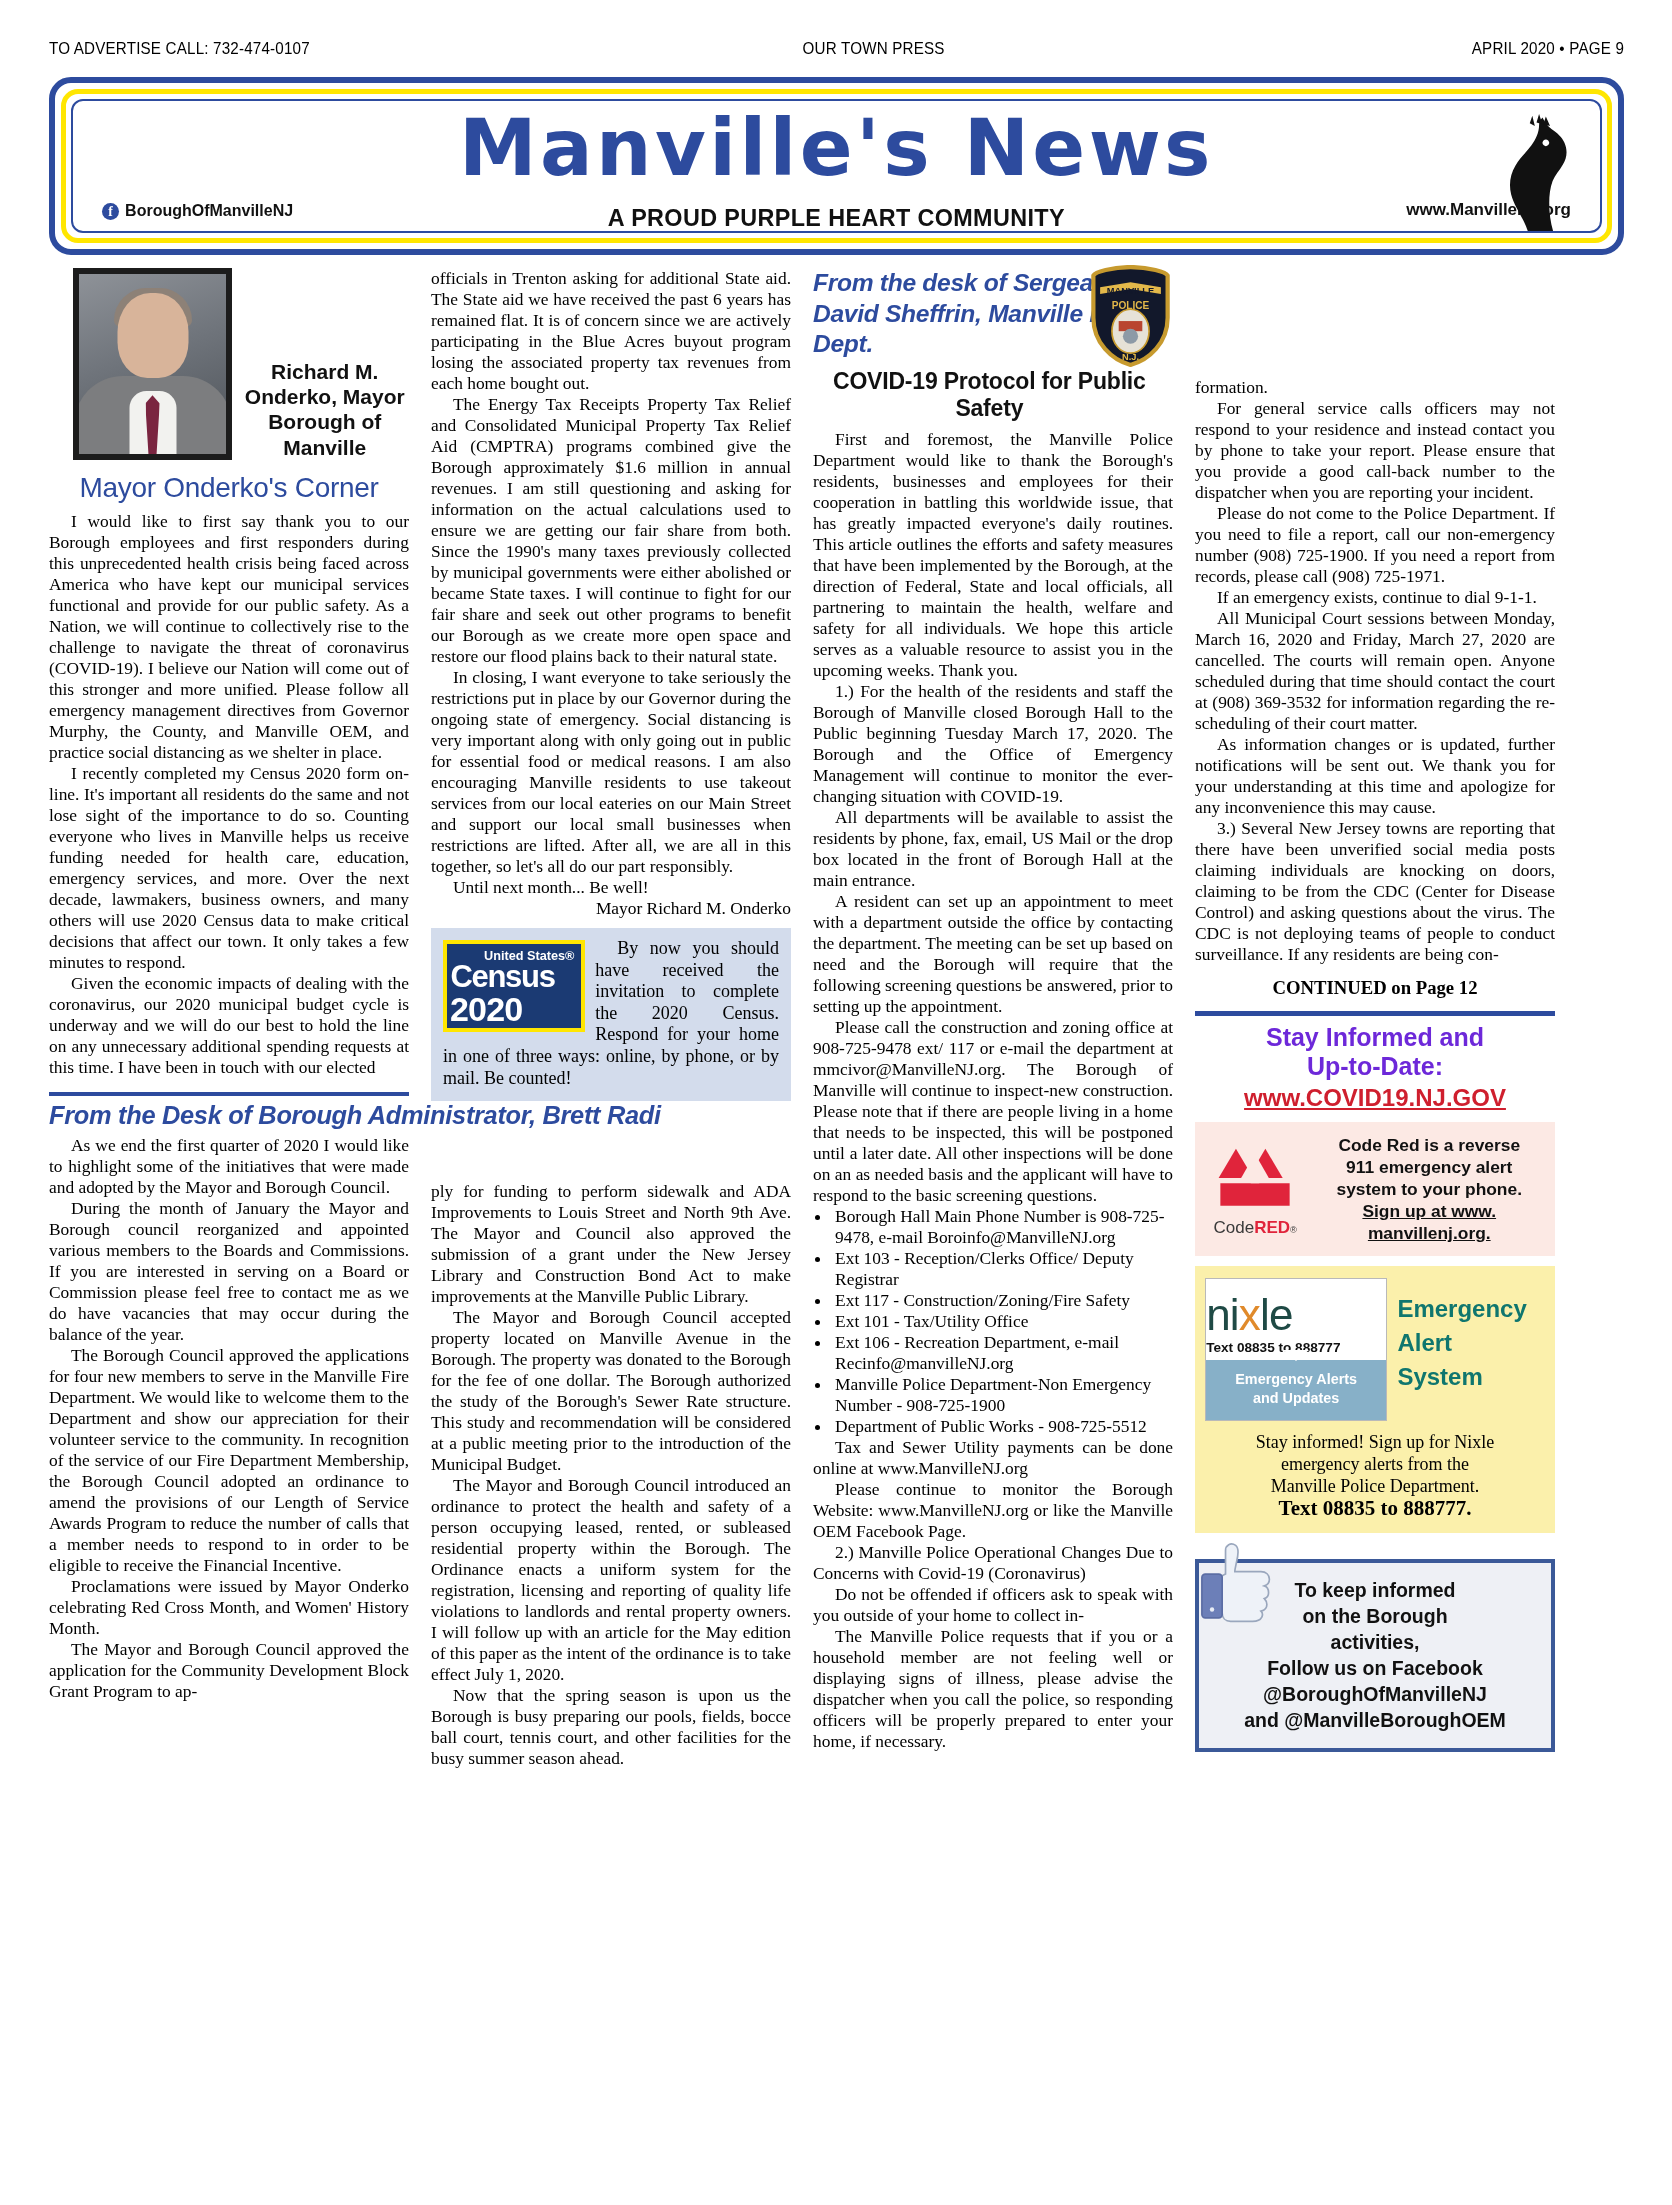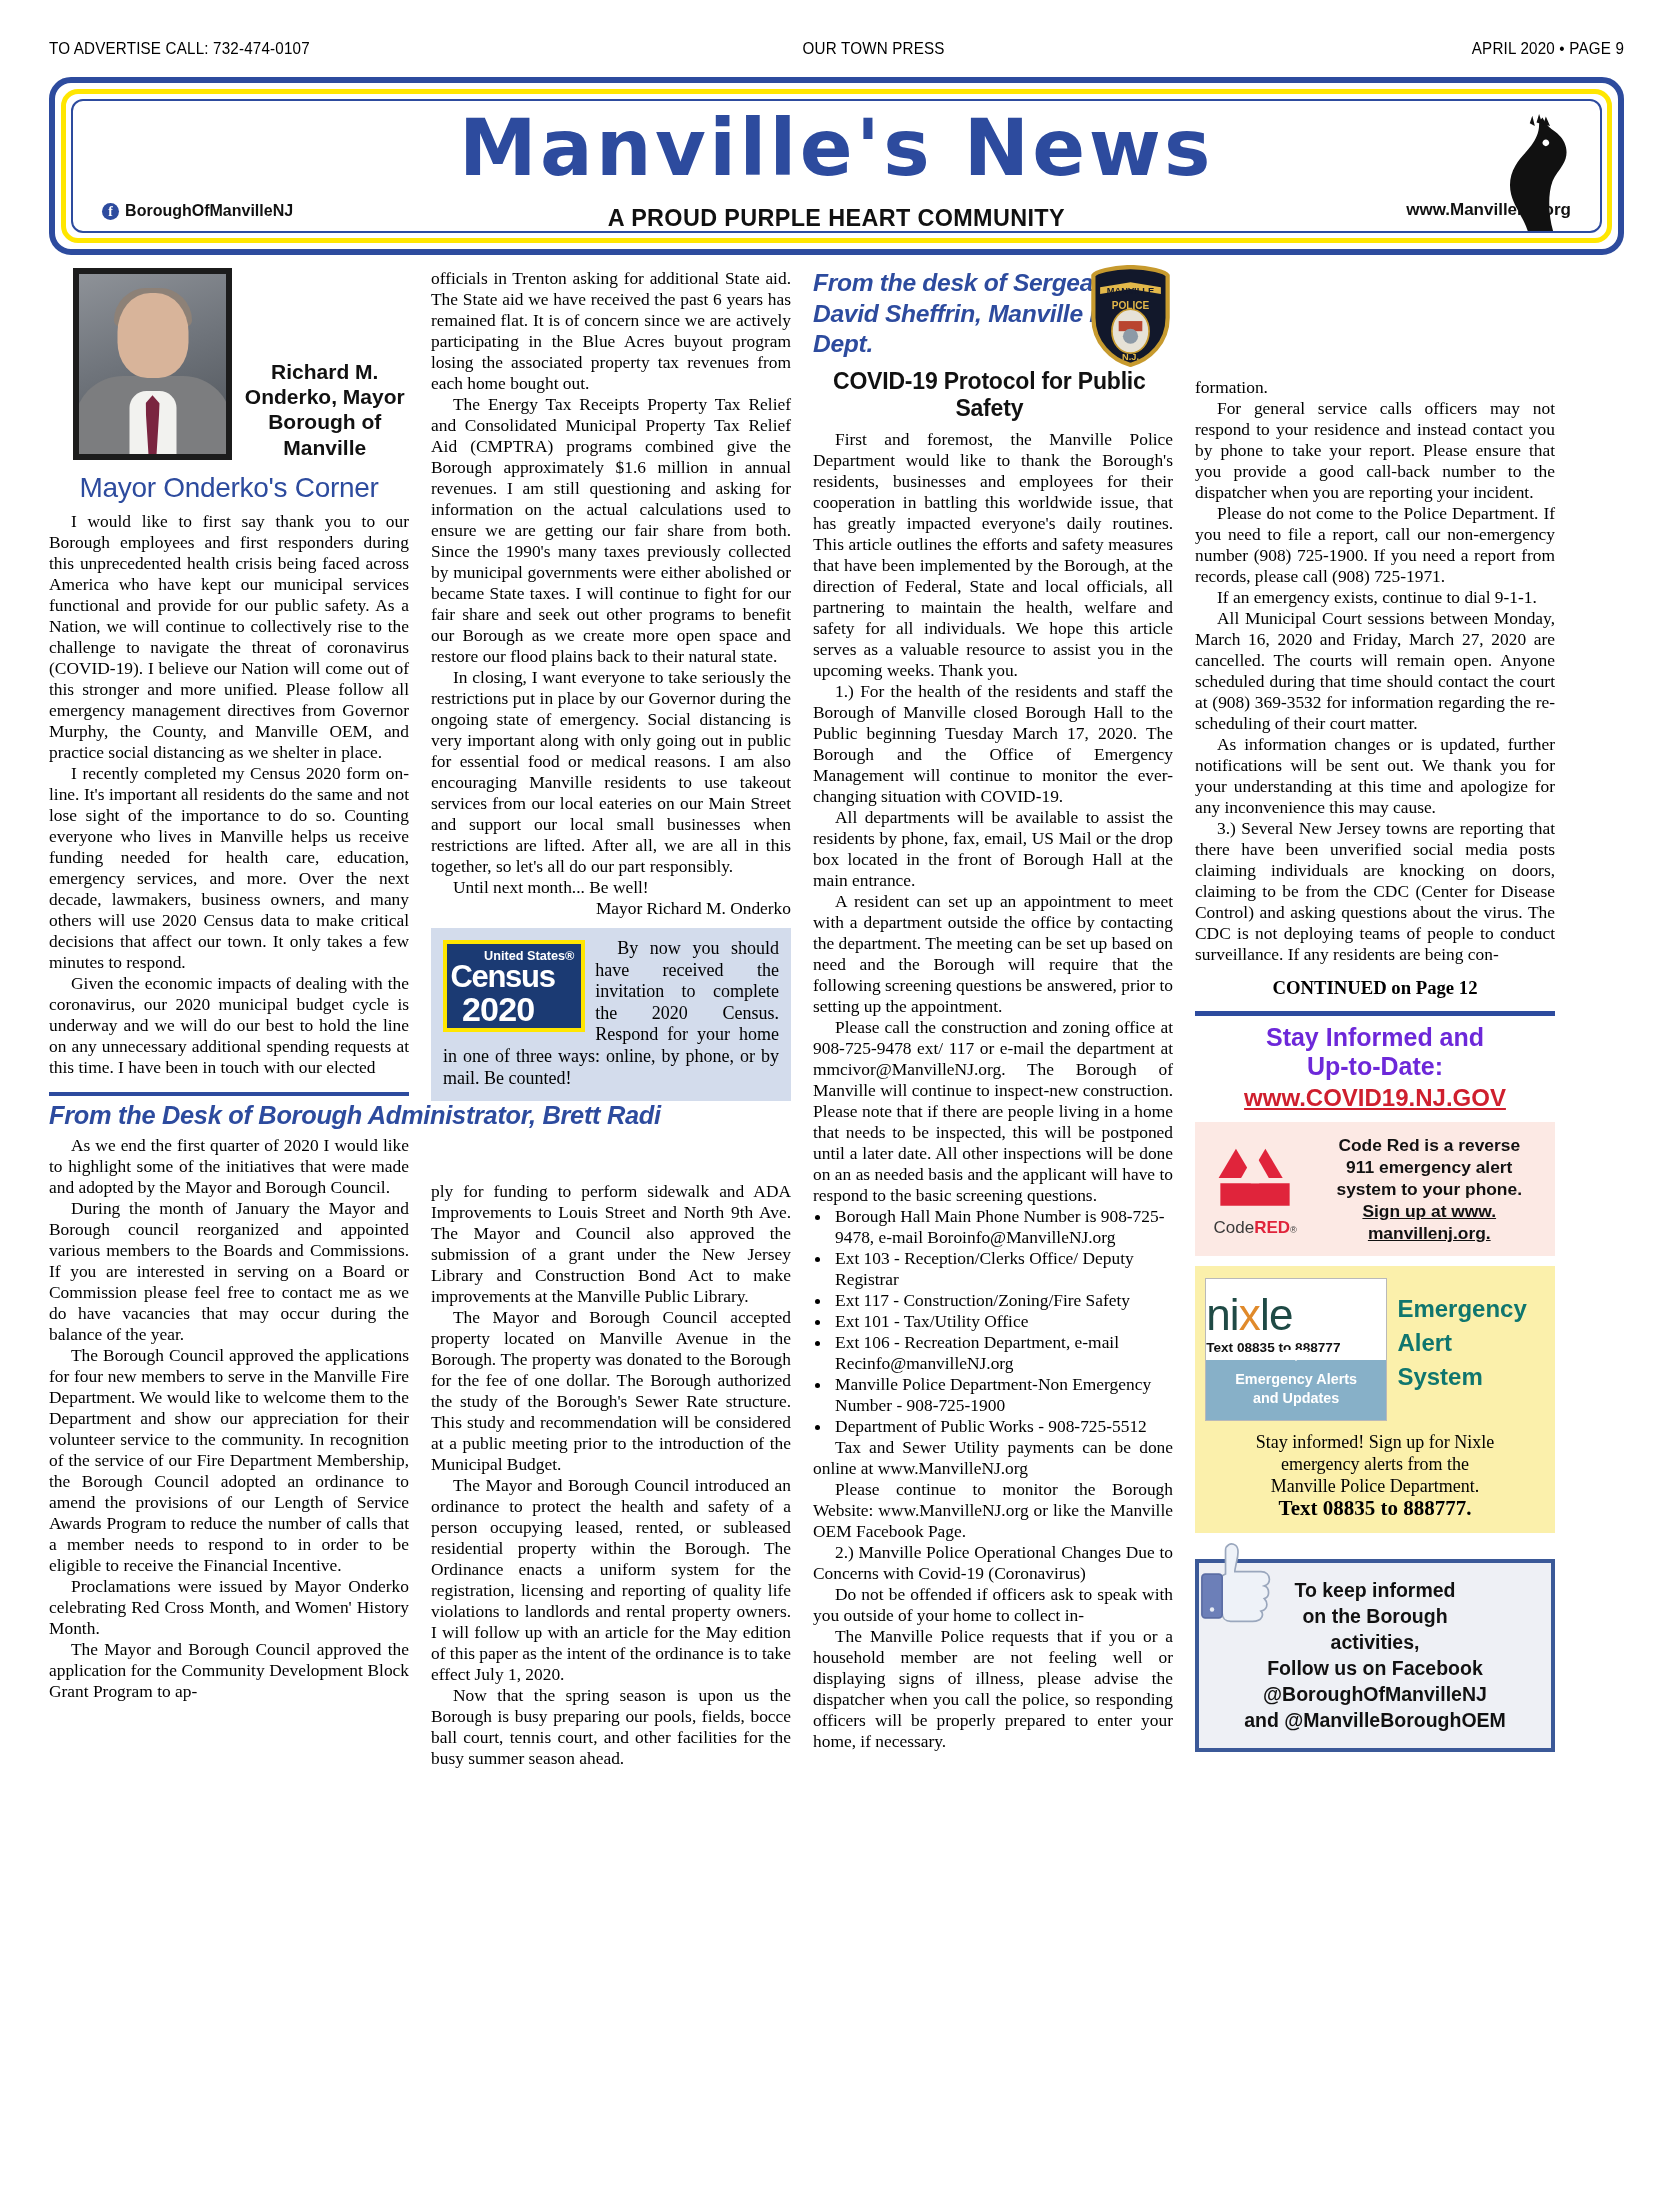--- a/index.html
+++ b/index.html
@@ -62,21 +62,21 @@
           font-size:28px;color:#2d4b9e;margin:12px 0 6.8px;letter-spacing:-0.3px;}
 
   
   .censusbox{background:#d3dcec;padding:10.2px 12px 12px;margin-top:8.5px;overflow:hidden;}
   .censuslogo{float:left;width:142px;height:92px;background:#1b3a73;border:4.2px solid #ffe600;
               box-sizing:border-box;margin:1.7px 10.2px 1.7px 0;color:#fff;position:relative;}
   .censuslogo .us{position:absolute;left:37px;top:5px;font-family:"Liberation Sans",sans-serif;
                   font-weight:bold;font-size:12.7px;}
   .censuslogo .cw{position:absolute;left:3.4px;top:18.7px;font-family:"Liberation Sans",sans-serif;
                   font-weight:bold;font-size:31px;letter-spacing:-1.3px;line-height:29px;}
-  .censuslogo .yr{position:absolute;left:15px;top:49px;font-family:"Liberation Sans",sans-serif;
+  .censuslogo .yr{position:absolute;left:3px;top:49px;font-family:"Liberation Sans",sans-serif;
                   font-weight:bold;font-size:34px;letter-spacing:-0.8px;line-height:32px;}
   .censusbox p{font-size:18px;line-height:21.6px;text-align:justify;margin:0;text-indent:22px;}
 
   
   .rule{border-top:4.2px solid #2d4b9e;margin:13.6px 0 5.1px;}
   .sechead{font-family:"Liberation Sans",sans-serif;font-weight:bold;font-style:italic;
            font-size:25.4px;color:#2d4b9e;margin:0 0 5.1px;letter-spacing:-0.3px;}
   .sechead2{font-family:"Liberation Sans",sans-serif;font-weight:bold;font-style:italic;
            font-size:24.6px;color:#2d4b9e;margin:0;line-height:30.5px;letter-spacing:-0.3px;}
   .subhead{font-family:"Liberation Sans",sans-serif;font-weight:bold;font-size:23px;

